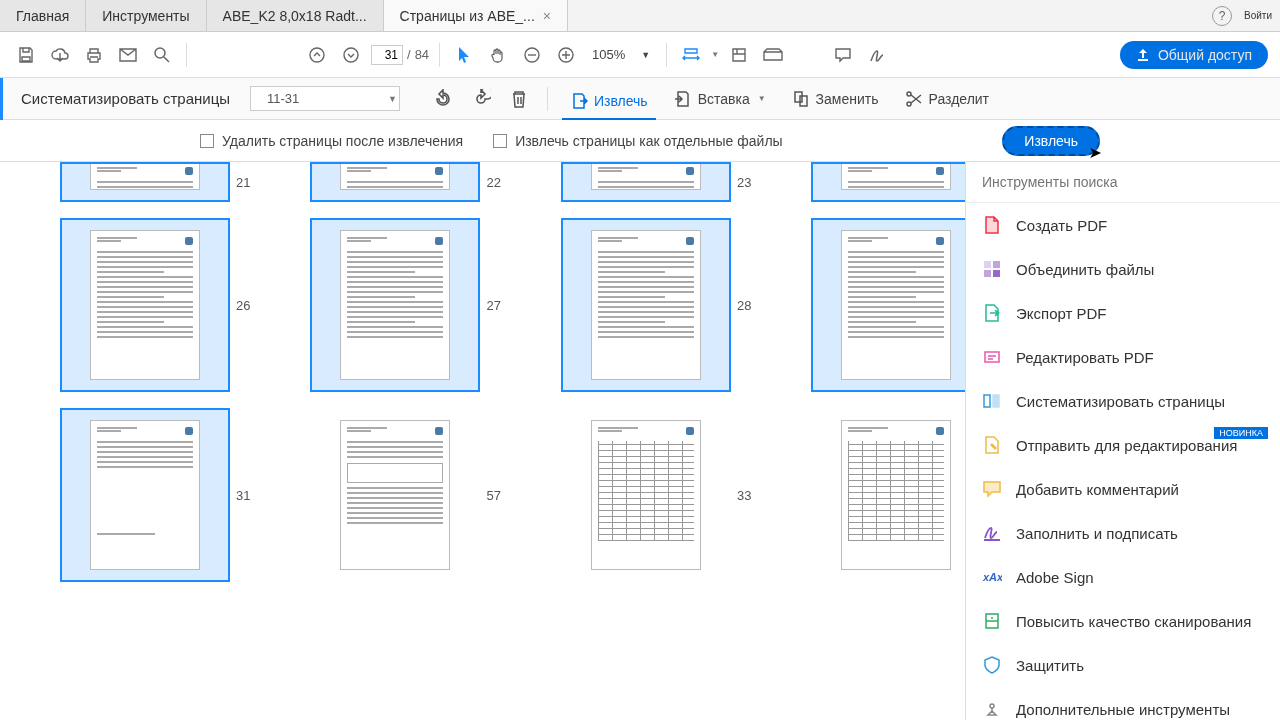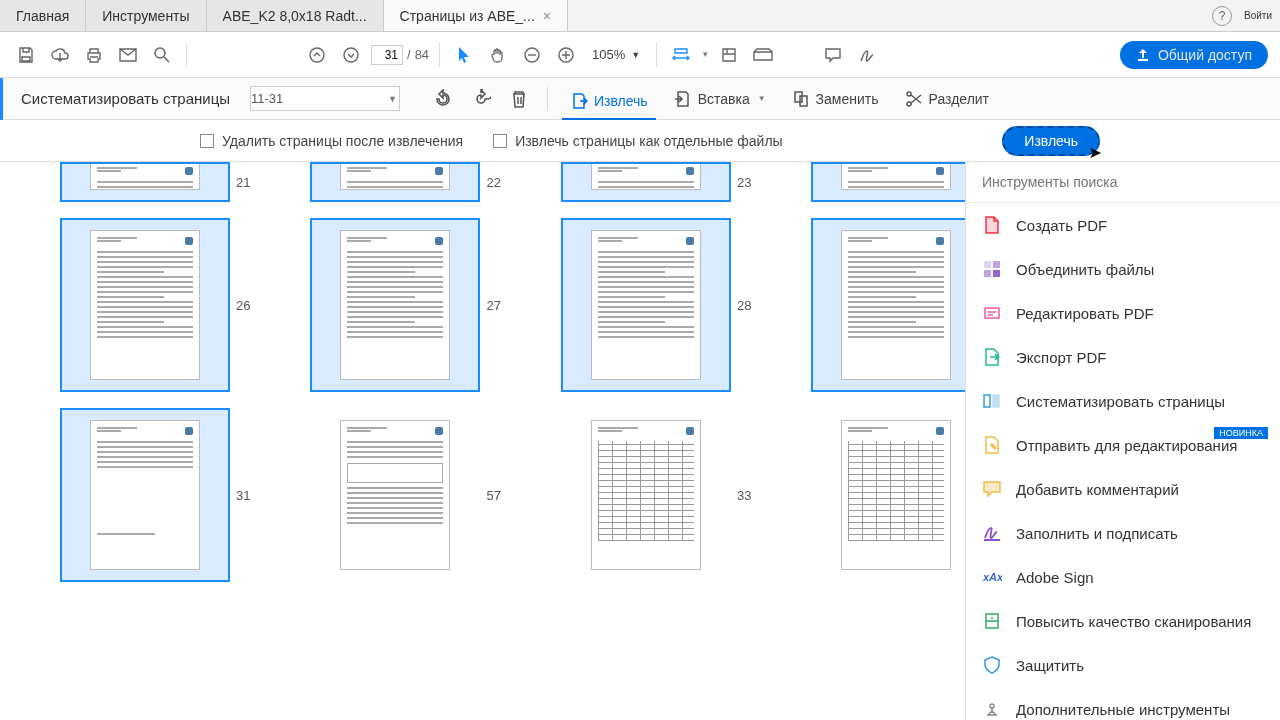--- a/index.html
+++ b/index.html
@@ -8,26 +8,26 @@
 .tab{padding:0 16px;display:flex;align-items:center;border-right:1px solid #ccc;background:#e6e6e6;cursor:pointer;white-space:nowrap;font-size:14px}
 .tab.active{background:#f9f9f9}
 .tab .close{margin-left:8px;color:#888;font-size:14px}
 .topbar-right{margin-left:auto;display:flex;align-items:center;padding:0 8px;gap:12px}
 .topbar-right .help{width:20px;height:20px;border:1px solid #999;border-radius:50%;display:flex;align-items:center;justify-content:center;font-size:12px;color:#666}
 .mainbar{height:46px;display:flex;align-items:center;padding:0 12px;border-bottom:1px solid #ddd;gap:6px}
 .icon-btn{width:28px;height:28px;display:flex;align-items:center;justify-content:center;color:#555;cursor:pointer;border-radius:3px}
 .sep{width:1px;height:24px;background:#ddd;margin:0 4px}
 .page-num{display:flex;align-items:center;gap:4px;font-size:13px;color:#666}
 .page-num input{width:32px;text-align:right;border:1px solid #ccc;padding:2px 4px;font-size:12px}
-.zoom{display:flex;align-items:center;gap:2px;font-size:13px;color:#444;padding:0 6px;cursor:pointer}
+.zoom{display:flex;align-items:center;gap:12px;font-size:13px;color:#444;padding:0 6px;cursor:pointer}
 .zoom .dd{font-size:9px;margin-left:4px}
 .share-btn{margin-left:auto;background:#0071e3;color:#e5e5e5;border-radius:16px;padding:6px 16px;display:flex;align-items:center;gap:8px;cursor:pointer;font-size:14px}
 .subbar{height:42px;display:flex;align-items:center;padding:0 12px;border-bottom:1px solid #ddd;gap:10px;background:#fafafa}
 .subbar .title{font-size:15px;color:#333;padding-right:10px}
-.subbar .range{width:150px;border:1px solid #ccc;padding:4px 0;font-size:13px;color:#555;background:#fff}
+.subbar .range{width:150px;border:1px solid #ccc;padding:4px 16px;font-size:13px;color:#555;background:#fff}
 .subbar .tool{display:flex;align-items:center;gap:6px;padding:4px 8px;cursor:pointer;color:#444;font-size:14px}
 .subbar .tool.active{color:#0071e3;border-bottom:2px solid #0071e3;padding-bottom:8px;margin-bottom:-10px}
 .subbar .dd{font-size:8px;color:#777;margin-left:2px}
 .optbar{height:42px;display:flex;align-items:center;padding:0 180px 0 200px;border-bottom:1px solid #ddd;gap:30px}
 .chk{display:flex;align-items:center;gap:8px;font-size:14px;color:#444}
 .chk .box{width:14px;height:14px;border:1px solid #888}
 .extract-btn{margin-left:auto;background:#0071e3;color:#fff;border-radius:16px;padding:5px 20px;cursor:pointer;font-size:14px;border:2px dashed #004a99;position:relative}
 .cursor{position:absolute;right:-4px;bottom:-8px;font-size:16px;color:#000}
 .workspace{display:flex;height:558px}
 .thumbs{flex:1;overflow:auto;padding:0 20px 20px 20px;background:#fff}
@@ -571,39 +571,39 @@
               <rect x="11" y="2" width="7" height="7" fill="#96c" opacity=".6"></rect>
               <rect x="2" y="11" width="7" height="7" fill="#96c" opacity=".6"></rect>
               <rect x="11" y="11" width="7" height="7" fill="#96c"></rect>
             </svg>
           </div>
           <span>Объединить файлы</span>
         </div>
         <div class="tool-item">
           <div class="tool-icon">
             <svg width="20" height="20" viewBox="0 0 20 20">
-              <rect x="3" y="5" width="14" height="10" fill="none" stroke="#e5a" stroke-width="1.5"></rect>
-              <path stroke="#e5a" stroke-width="1.5" d="M6 9h8 M6 12h5"></path>
-            </svg>
-          </div>
-          <span>Редактировать PDF</span>
-        </div>
-        <div class="tool-item">
-          <div class="tool-icon">
-            <svg width="20" height="20" viewBox="0 0 20 20">
               <path fill="none" stroke="#2b9" stroke-width="1.5" d="M4 2h8l4 4v12H4z"></path>
               <path fill="#2b9" d="M8 10h7l-2-2 2-1 4 3-4 3-2-1 2-2H8z" opacity=".4"></path>
               <path fill="none" stroke="#2b9" stroke-width="1.5" d="M8 10h8 M13 7l3 3-3 3"></path>
             </svg>
           </div>
           <span>Экспорт PDF</span>
         </div>
         <div class="tool-item">
           <div class="tool-icon">
             <svg width="20" height="20" viewBox="0 0 20 20">
+              <rect x="3" y="5" width="14" height="10" fill="none" stroke="#e5a" stroke-width="1.5"></rect>
+              <path stroke="#e5a" stroke-width="1.5" d="M6 9h8 M6 12h5"></path>
+            </svg>
+          </div>
+          <span>Редактировать PDF</span>
+        </div>
+        <div class="tool-item">
+          <div class="tool-icon">
+            <svg width="20" height="20" viewBox="0 0 20 20">
               <rect x="2" y="4" width="6" height="12" fill="none" stroke="#39d" stroke-width="1.5"></rect>
               <rect x="11" y="4" width="6" height="12" fill="#39d" opacity=".3" stroke="#39d" stroke-width="1.5"></rect>
             </svg>
           </div>
           <span>Систематизировать страницы</span>
         </div>
         <div class="tool-item">
           <div class="tool-icon">
             <svg width="20" height="20" viewBox="0 0 20 20">
               <path fill="none" stroke="#eb4" stroke-width="1.5" d="M4 2h8l4 4v12H4z"></path>

